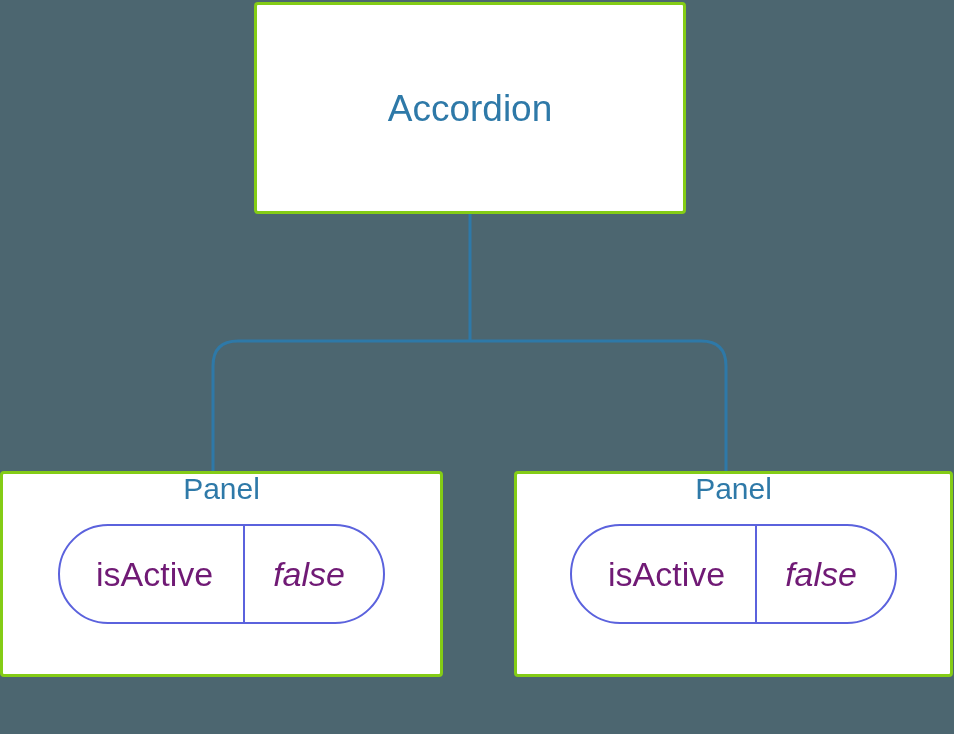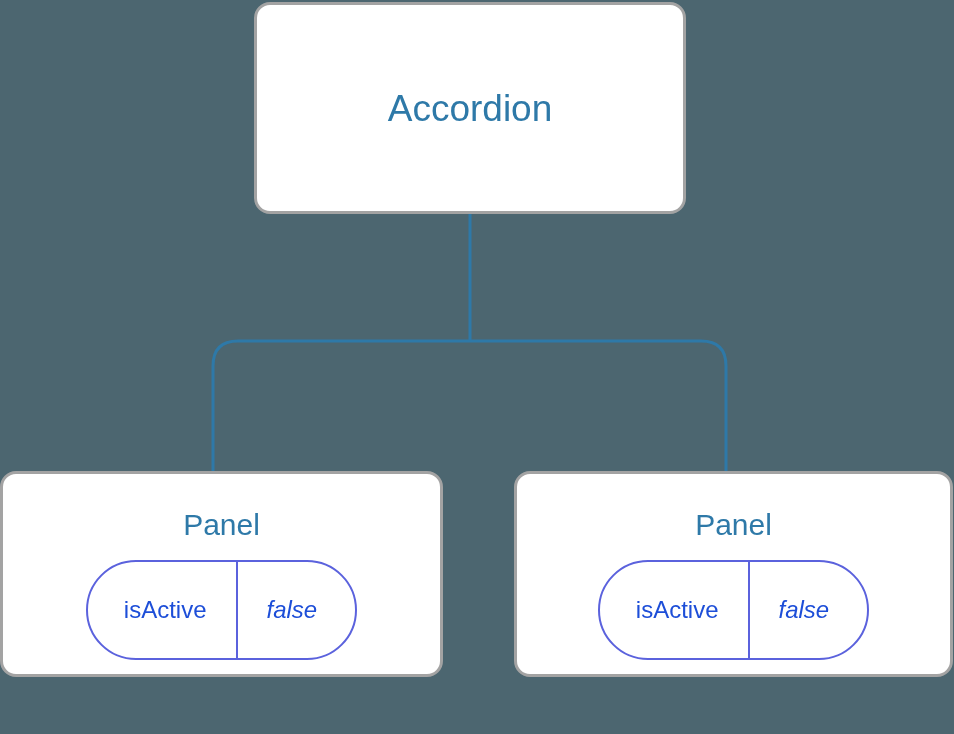--- a/index.html
+++ b/index.html
@@ -28,22 +28,22 @@
     width: 954px;
     height: 734px;
     z-index: 1;
   }
 
   
   .node {
     position: absolute;
     z-index: 2;
     background: #ffffff;
-    border: 3px solid #a3a3a3;
-    border-radius: 16px;
+    border: 3px solid #84cc16;
+    border-radius: 4px;
     box-sizing: border-box;
     display: flex;
     flex-direction: column;
     align-items: center;
   }
 
   
   #node-accordion {
     left: 254px;
     top: 2px;
@@ -61,21 +61,20 @@
   }
 
   #node-accordion .node-title {
     font-size: 37px;
   }
 
   
   .node-panel {
     top: 471px;
     height: 206px;
-    padding-top: 36px;
   }
 
   #node-panel-0 { left: 0px;   width: 443px; }
   #node-panel-1 { left: 514px; width: 439px; }
 
   .node-panel .node-title {
     font-size: 30px;
     margin-bottom: 20px;
   }
 
@@ -89,22 +88,22 @@
     box-sizing: border-box;
     background: transparent;
     overflow: hidden;
   }
 
   .state-key,
   .state-val {
     display: flex;
     align-items: center;
     justify-content: center;
-    color: #1d4ed8;
-    font-size: 24px;
+    color: #701a75;
+    font-size: 34px;
     line-height: 1;
     white-space: nowrap;
     box-sizing: border-box;
   }
 
   .state-key {
     padding: 0 30px 0 36px;
     border-right: 2px solid #5b62dd;
   }
 

